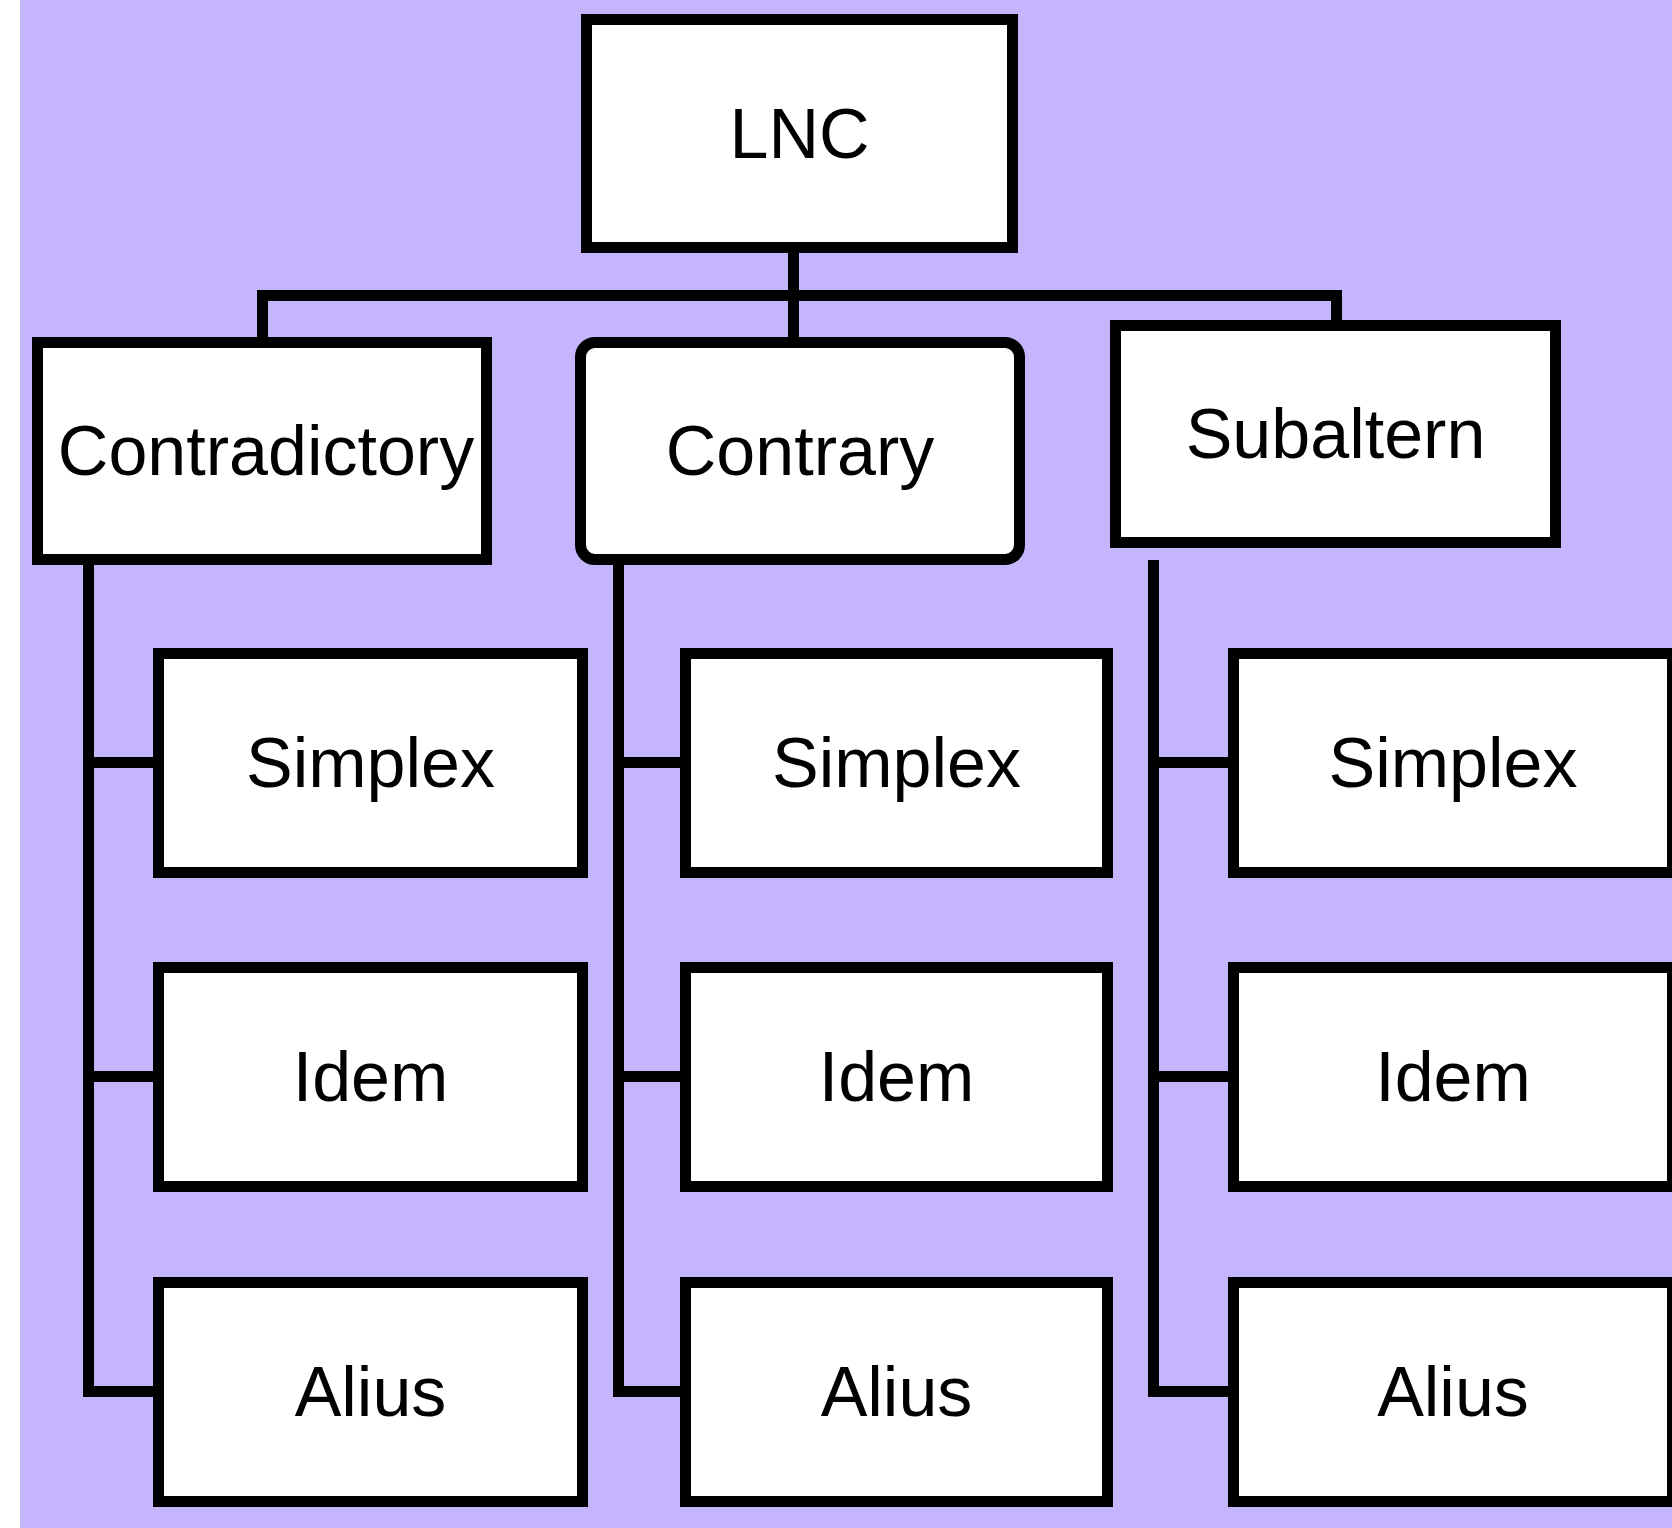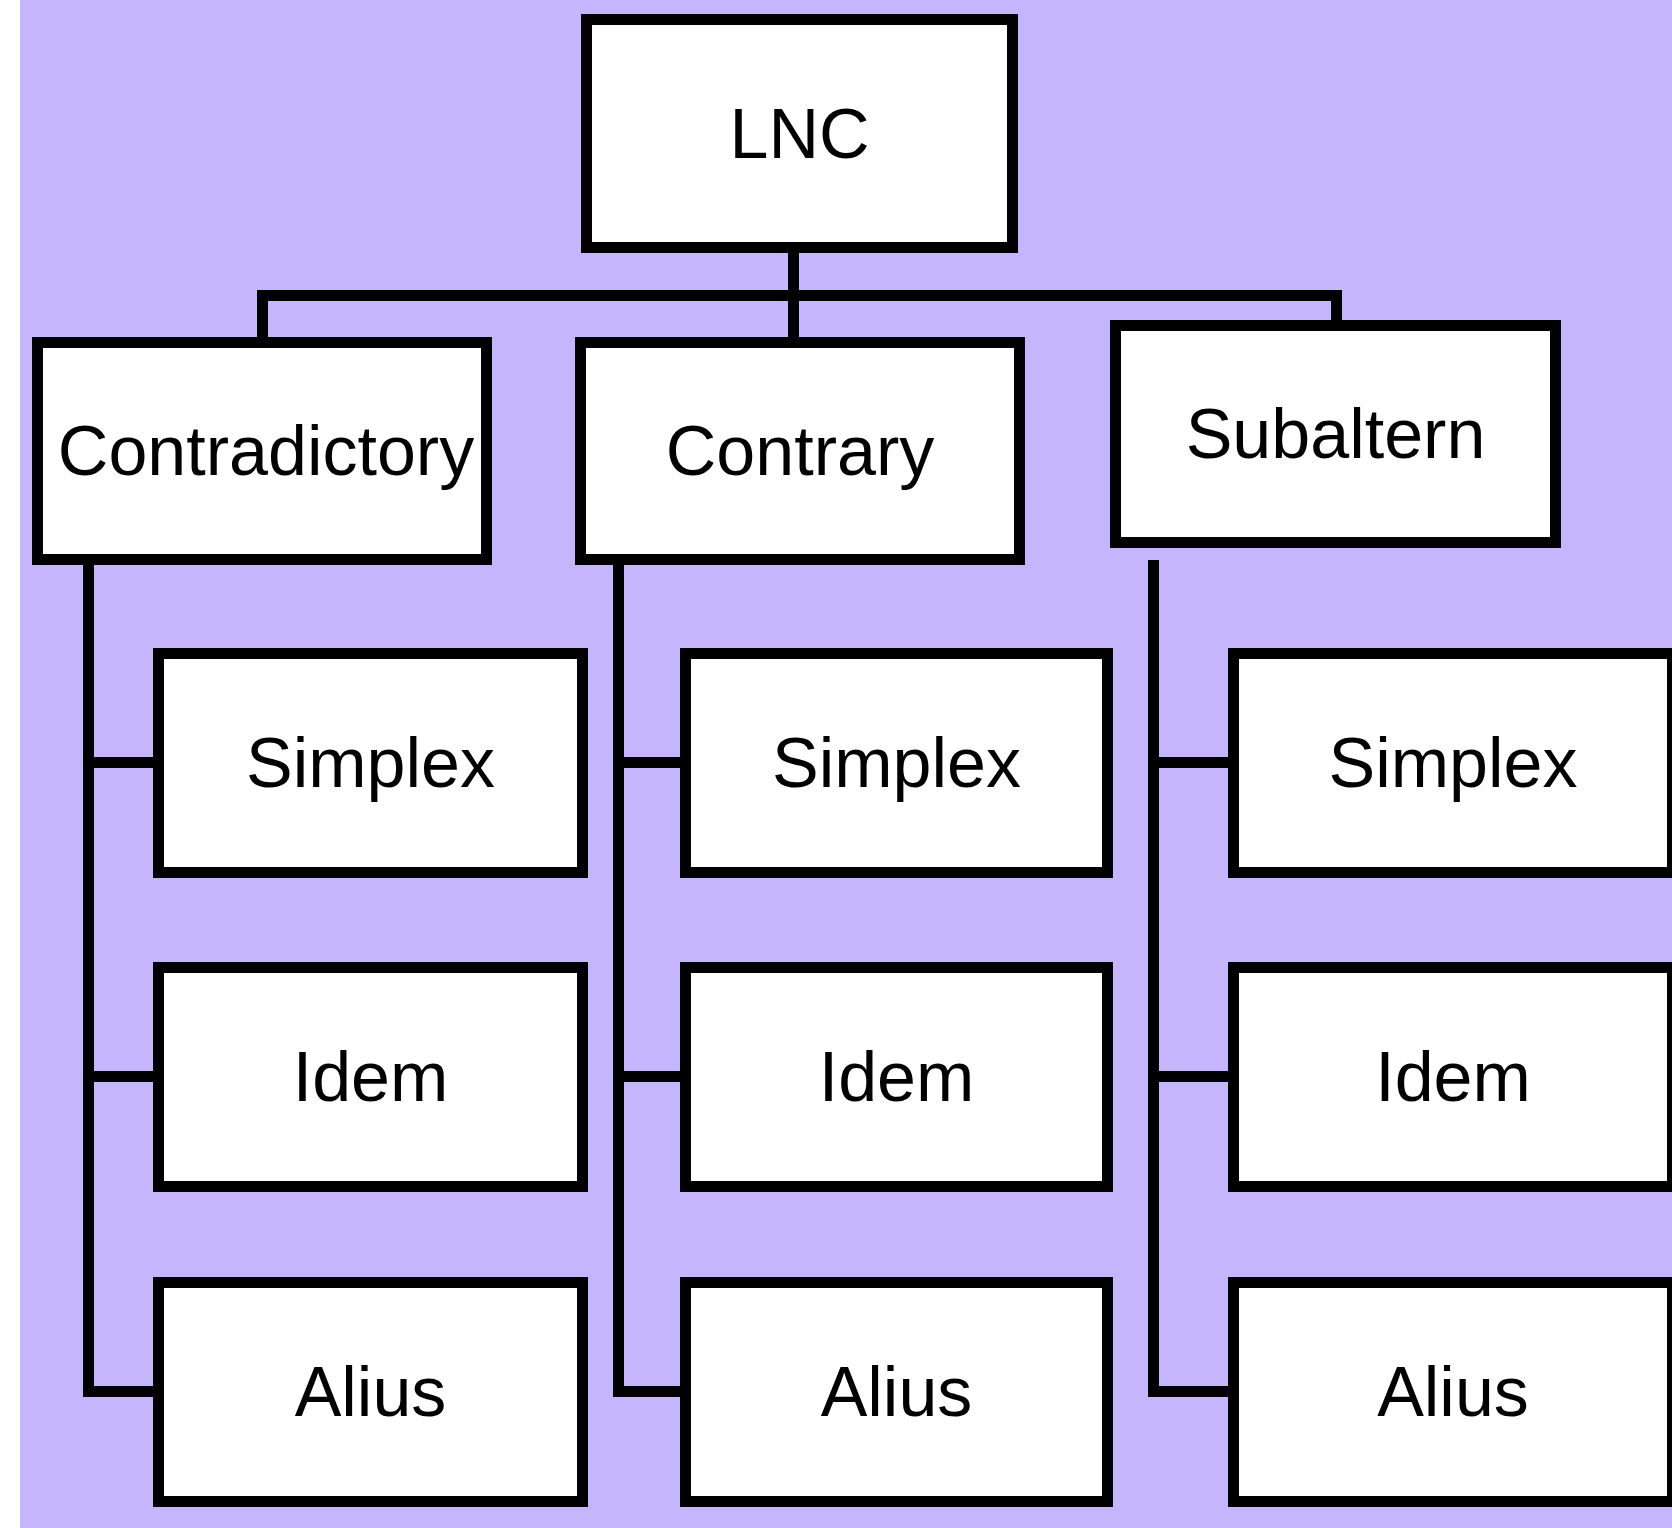--- a/index.html
+++ b/index.html
@@ -63,21 +63,21 @@
   <div class="line" style="left:1128px; top:1071px; width:80px; height:11px;"></div>
   <div class="line" style="left:1128px; top:1386px; width:80px; height:11px;"></div>
 
   <div class="box" style="left:561px; top:14px; width:437px; height:239px;">
     <span>LNC</span>
   </div>
 
   <div class="box" style="left:12px; top:337px; width:460px; height:228px;padding-left:8px;">
     <span>Contradictory</span>
   </div>
-  <div class="box" style="left:555px; top:337px; width:450px; height:228px;">
+  <div class="box" style="left:555px; top:337px; width:450px; height:228px;border-radius:20px;">
     <span>Contrary</span>
   </div>
   <div class="box" style="left:1090px; top:320px; width:451px; height:228px;">
     <span>Subaltern</span>
   </div>
 
   <div class="box" style="left:133px; top:648px; width:435px; height:230px;">
     <span>Simplex</span>
   </div>
   <div class="box" style="left:133px; top:962px; width:435px; height:230px;">

